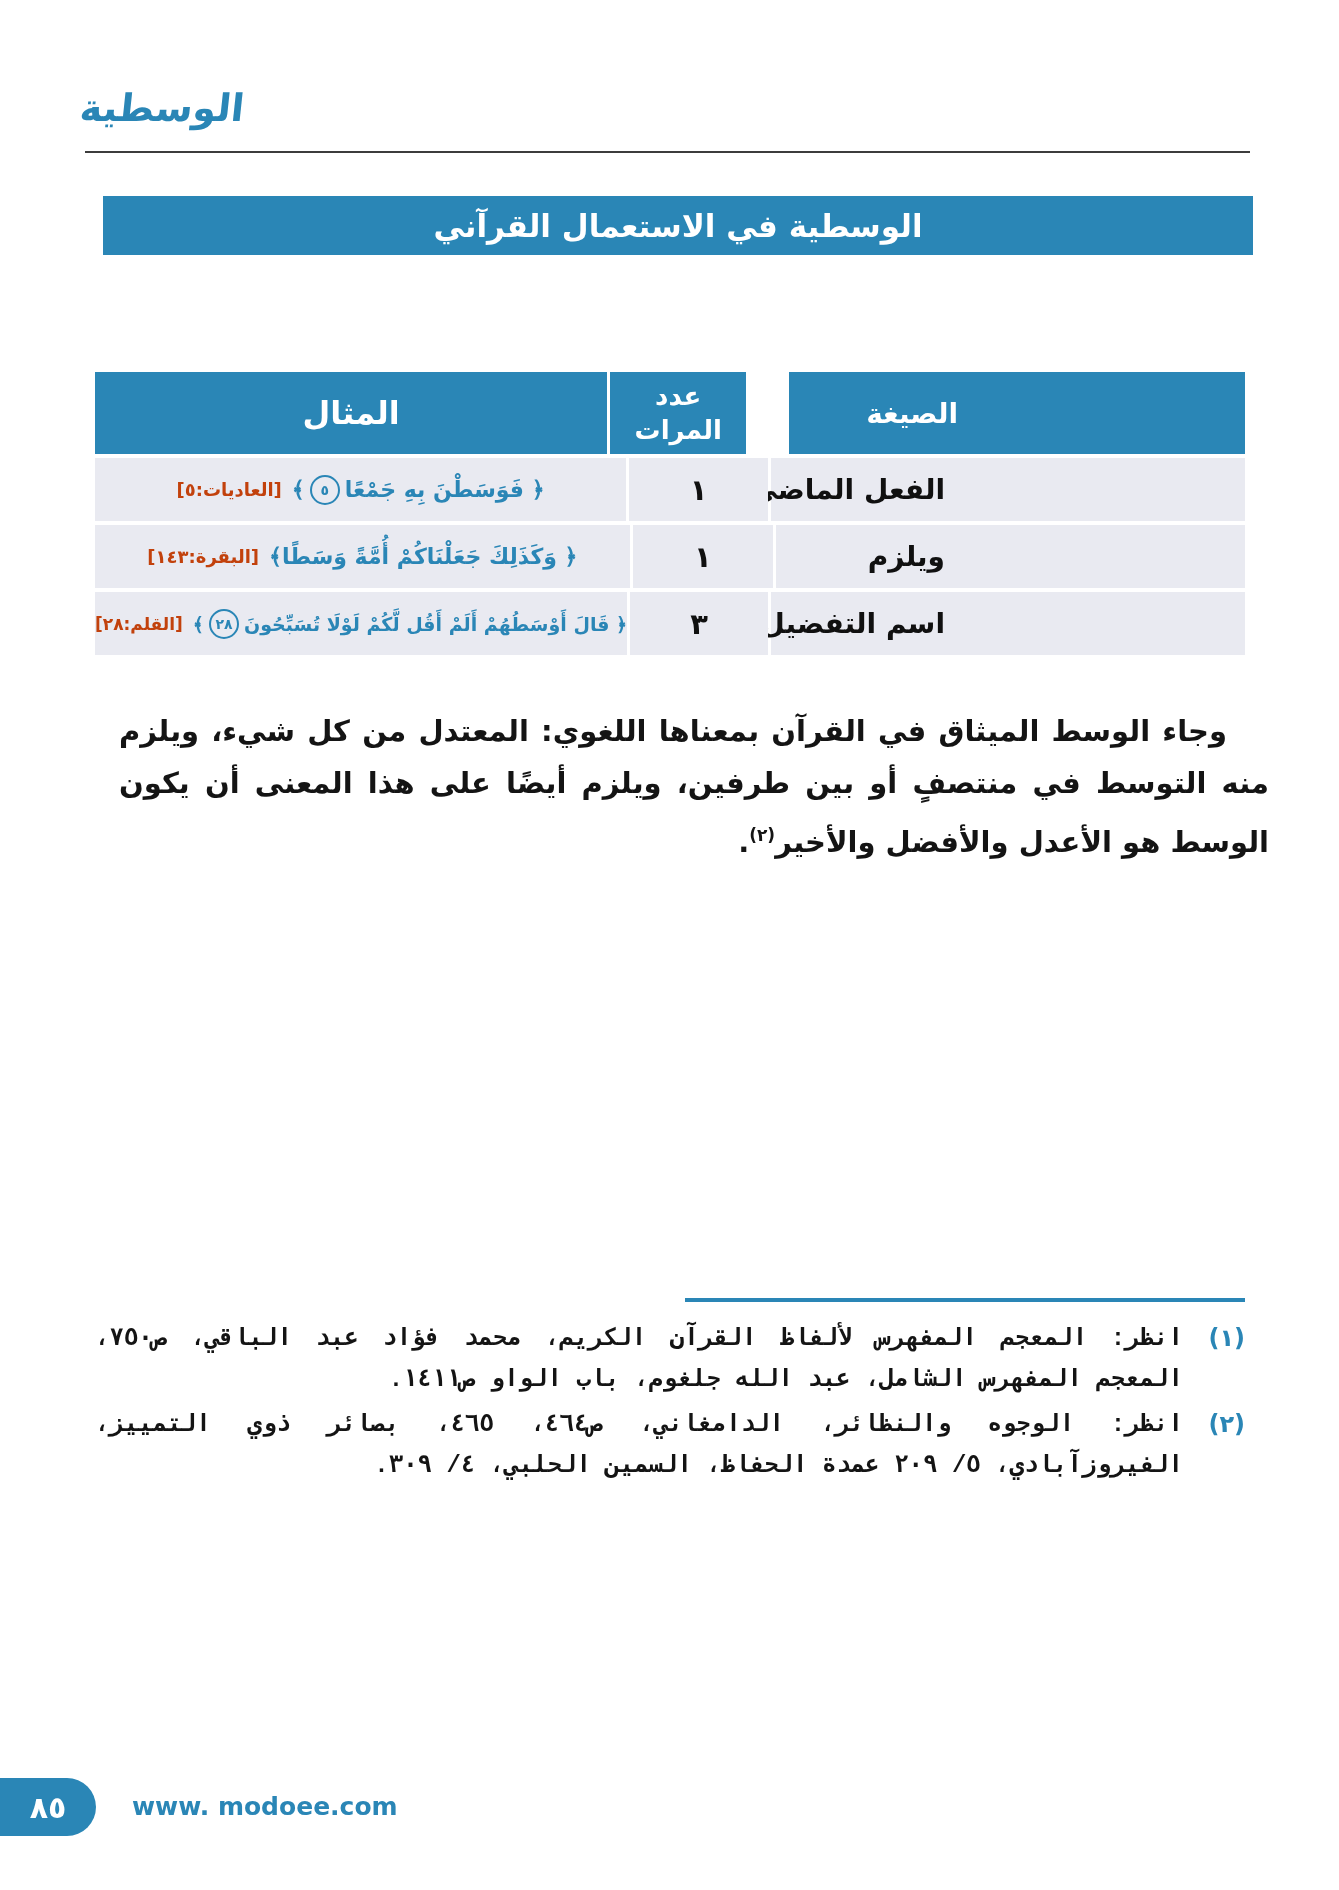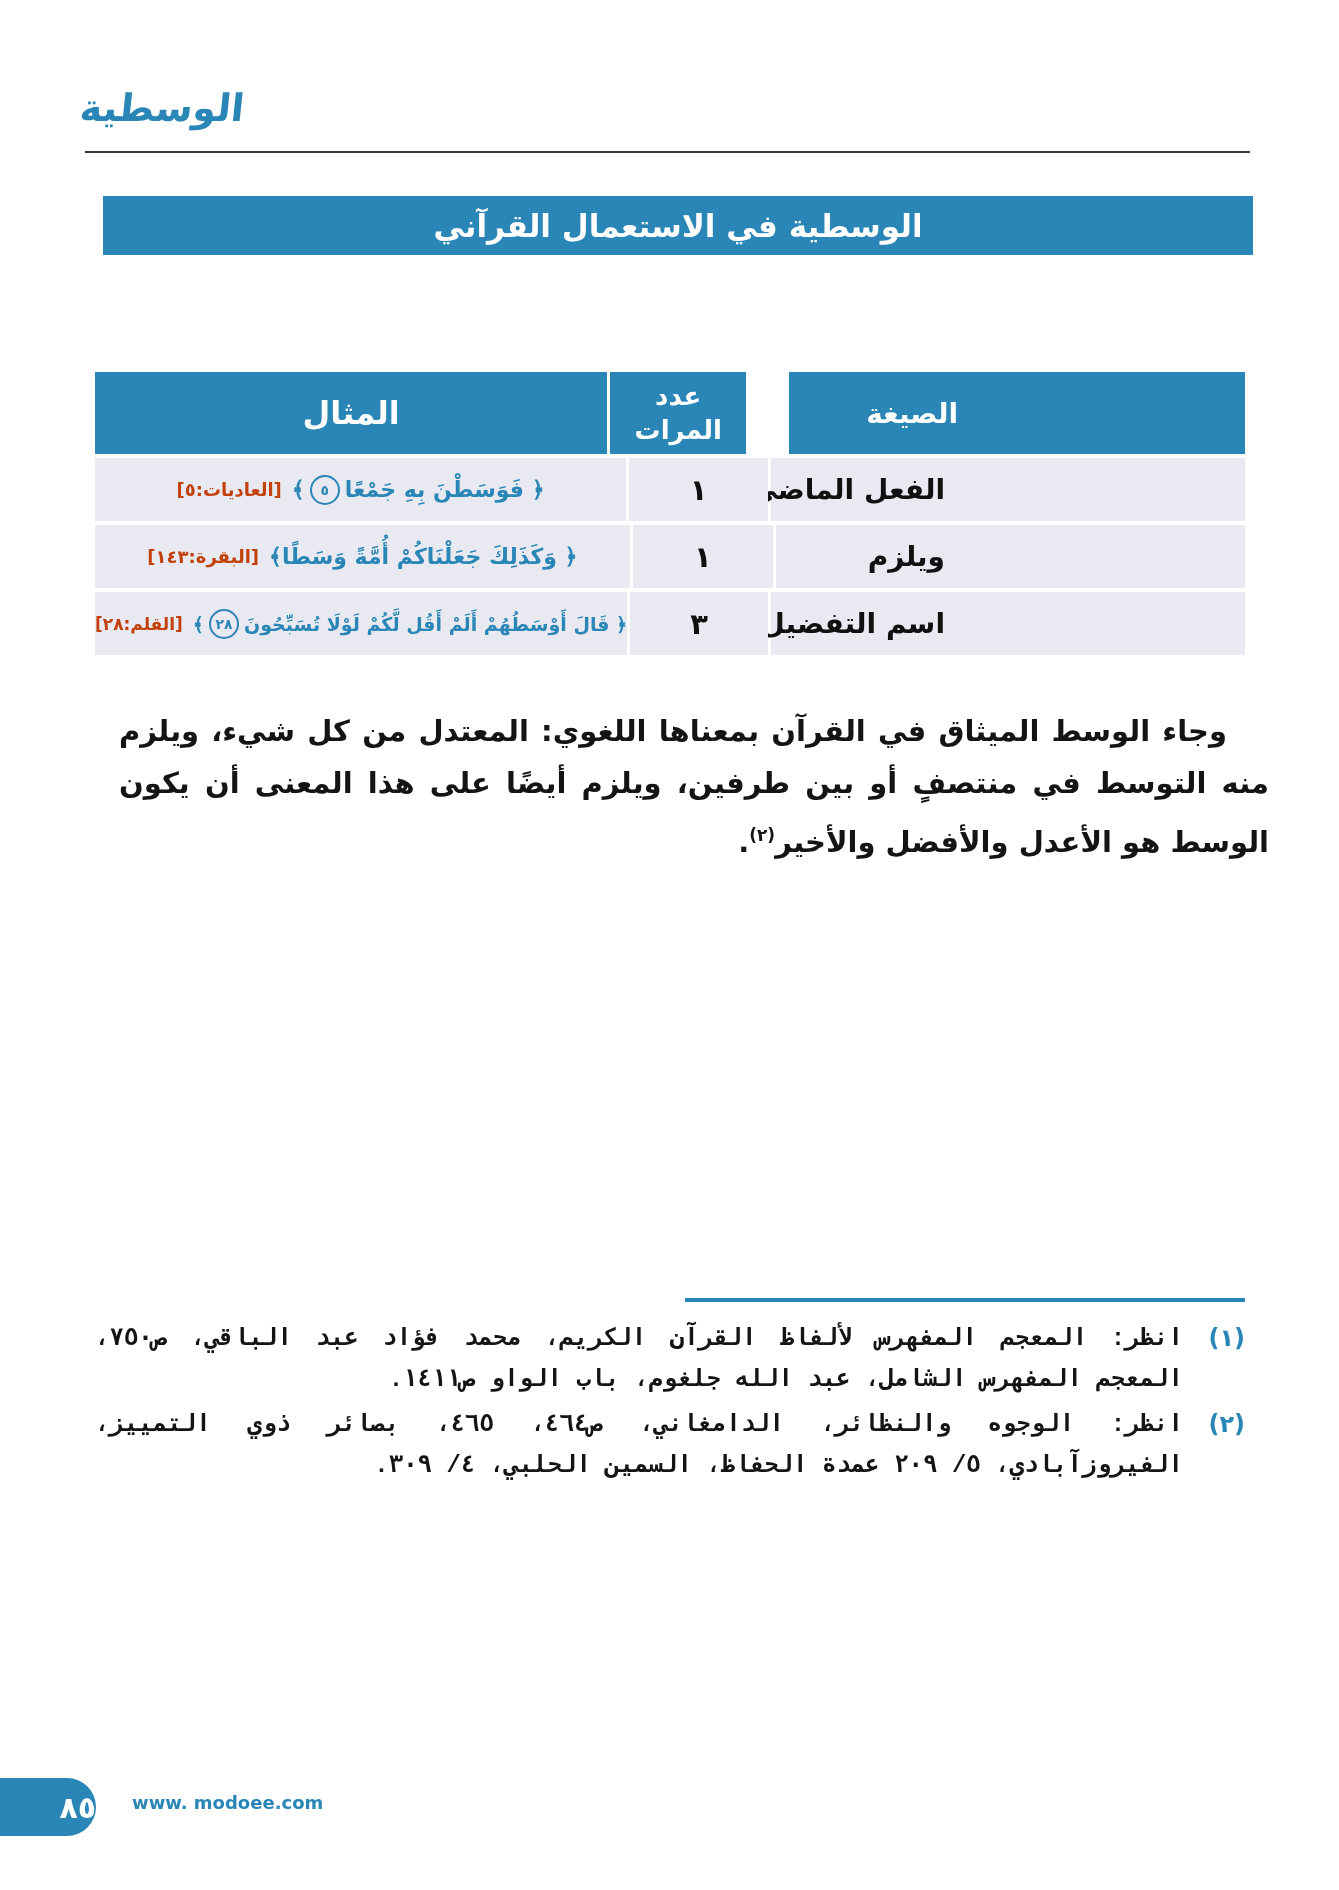--- a/index.html
+++ b/index.html
@@ -201,30 +201,31 @@
   .page-tab {
     position: absolute;
     top: 1778px;
     left: 0;
     width: 96px;
     height: 58px;
     background: var(--accent);
     border-radius: 0 30px 30px 0;
     display: flex;
     align-items: center;
+    justify-content: center;
     color: #ffffff;
     font-size: 30px;
     font-weight: bold;
   }
   .website {
     position: absolute;
     top: 1792px;
     left: 132px;
     color: var(--accent);
-    font-size: 18px;
+    font-size: 25px;
     font-weight: bold;
     direction: ltr;
   }
 </style>
 </head>
 <body>
 
 <div class="page">
 
   <div class="logo">الوسطية</div>

